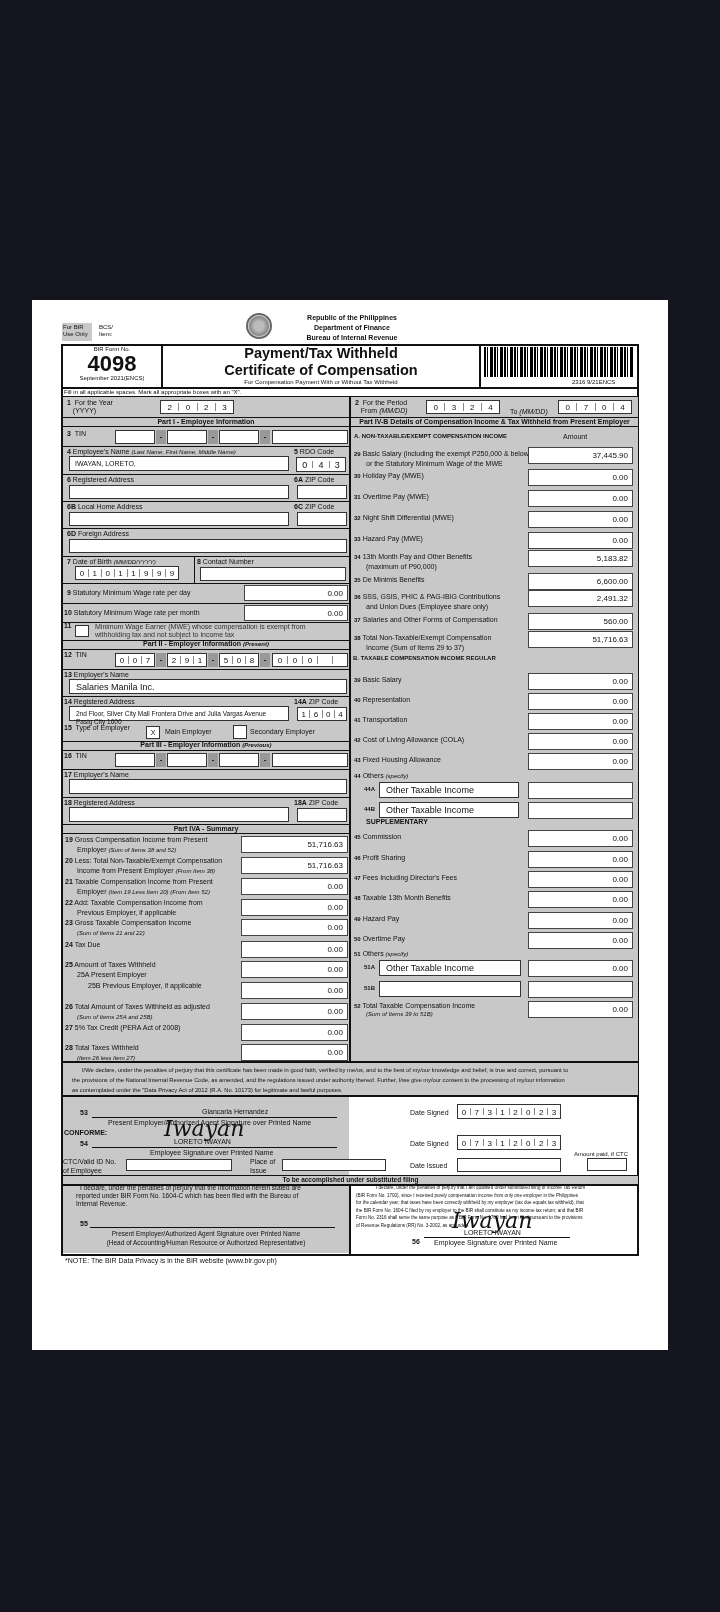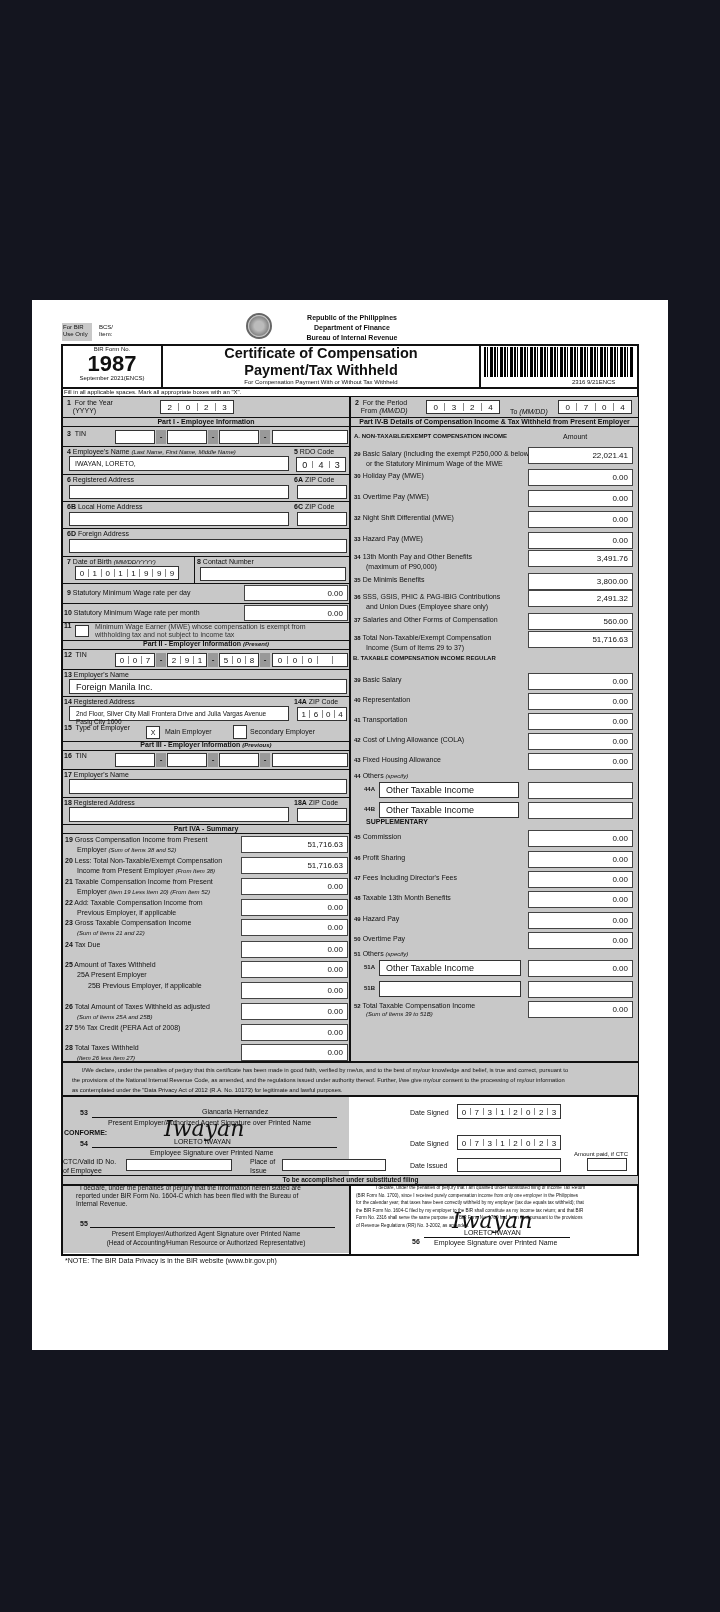--- a/index.html
+++ b/index.html
@@ -40,27 +40,27 @@
   <div class="abs t6 b" style="left:250px;top:13px;width:140px;text-align:center;line-height:10px;font-size:7px;">
     <div>Republic of the Philippines</div>
     <div>Department of Finance</div>
     <div>Bureau of Internal Revenue</div>
   </div>
 
   <div class="abs" style="left:29px;top:44px;width:578px;height:912px;border:2px solid #111;"></div>
 
   <div class="abs" style="left:31px;top:46px;width:98px;height:40px;text-align:center;">
     <div class="t6">BIR Form No.</div>
-    <div class="b" style="font-size:22px;line-height:22px;">1987</div>
+    <div class="b" style="font-size:22px;line-height:22px;">4098</div>
     <div class="t6">September 2021(ENCS)</div>
   </div>
   <div class="vline" style="left:129px;top:44px;height:44px;"></div>
   <div class="abs" style="left:131px;top:45px;width:316px;text-align:center;">
+    <div class="b" style="font-size:14.5px;line-height:17px;">Payment/Tax Withheld</div>
     <div class="b" style="font-size:14.5px;line-height:17px;">Certificate of Compensation</div>
-    <div class="b" style="font-size:14.5px;line-height:17px;">Payment/Tax Withheld</div>
     <div class="t6">For Compensation Payment With or Without Tax Withheld</div>
   </div>
   <div class="vline" style="left:447px;top:44px;height:44px;"></div>
   <div class="abs" style="left:452px;top:47px;width:150px;height:30px;background:repeating-linear-gradient(90deg,#000 0 2px,#fff 2px 3px,#000 3px 4px,#fff 4px 6px,#000 6px 9px,#fff 9px 10px);"></div>
   <div class="abs t6" style="left:540px;top:79px;">2316 9/21ENCS</div>
   <div class="hline" style="left:29px;top:87px;width:578px;"></div>
   <div class="abs t6" style="left:32px;top:89px;">Fill in all applicable spaces. Mark all appropriate boxes with an "X".</div>
   <div class="hline" style="left:29px;top:96px;width:578px;height:1px;"></div>
 
   <div class="abs gray" style="left:31px;top:97px;width:286px;height:856px;"></div>
@@ -191,21 +191,21 @@
   <div class="digits" style="left:240px;top:353px;width:76px;height:14px;">
       <span>0</span>
       <span>0</span>
       <span>0</span>
       <span></span>
       <span></span>
     </div>
   <div class="hline" style="left:31px;top:369px;width:286px;height:1px;"></div>
 
   <div class="abs t" style="left:32px;top:371px;"><b>13</b> <span>Employer's Name</span></div>
-  <div class="box" style="left:37px;top:379px;width:278px;height:15px;font-size:9px;padding:2px 6px;">Foreign Manila Inc.</div>
+  <div class="box" style="left:37px;top:379px;width:278px;height:15px;font-size:9px;padding:2px 6px;">Salaries Manila Inc.</div>
   <div class="hline" style="left:31px;top:396px;width:286px;height:1px;"></div>
 
   <div class="abs t" style="left:32px;top:398px;"><b>14</b> <span>Registered Address</span></div>
   <div class="box t6" style="left:37px;top:406px;width:220px;height:15px;padding:3px 6px;overflow:visible;white-space:normal;line-height:8px;font-size:6.5px;">2nd Floor, Silver City Mall Frontera Drive and Julia Vargas Avenue Pasig City 1600</div>
   <div class="abs t" style="left:262px;top:398px;"><b>14A</b> <span>ZIP Code</span></div>
   <div class="digits" style="left:265px;top:407px;width:50px;height:14px;">
       <span>1</span>
       <span>6</span>
       <span>0</span>
       <span>4</span>
@@ -356,33 +356,33 @@
     <div class="amt" style="left:209px;top:661px;width:107px;">0.00</div>
     <div class="abs t" style="left: 56px; top: 681px; line-height: 10px;"><span>25B Previous Employer, if applicable</span></div>
     <div class="amt" style="left:209px;top:682px;width:107px;">0.00</div>
     <div class="abs t" style="left:33px;top:702px;line-height:10px;"><b>26</b> <span>Total Amount of Taxes Withheld as adjusted</span><div style="padding-left: 12px;"><span class="i t6">(Sum of Items 25A and 25B)</span></div></div>
     <div class="amt" style="left:209px;top:703px;width:107px;">0.00</div>
     <div class="abs t" style="left:33px;top:723px;line-height:10px;"><b>27</b> <span>5% Tax Credit (PERA Act of 2008)</span></div>
     <div class="amt" style="left:209px;top:724px;width:107px;">0.00</div>
     <div class="abs t" style="left:33px;top:743px;line-height:10px;"><b>28</b> <span>Total Taxes Withheld</span><div style="padding-left: 12px;"><span class="i t6">(Item 26 less Item 27)</span></div></div>
     <div class="amt" style="left:209px;top:744px;width:107px;">0.00</div>
     <div class="abs t" style="left:322px;top:149px;line-height:9px;"><b style="font-size: 6px;">29</b>  <span>Basic Salary (including the exempt P250,000 &amp; below)</span><div style="padding-left: 12px;">or the Statutory Minimum Wage of the MWE</div></div>
-    <div class="amt" style="left:496px;top:147px;width:105px;">22,021.41</div>
+    <div class="amt" style="left:496px;top:147px;width:105px;">37,445.90</div>
     <div class="abs t" style="left:322px;top:171px;line-height:9px;"><b style="font-size: 6px;">30</b>  <span>Holiday Pay (MWE)</span></div>
     <div class="amt" style="left:496px;top:169px;width:105px;">0.00</div>
     <div class="abs t" style="left:322px;top:192px;line-height:9px;"><b style="font-size: 6px;">31</b>  <span>Overtime Pay (MWE)</span></div>
     <div class="amt" style="left:496px;top:190px;width:105px;">0.00</div>
     <div class="abs t" style="left:322px;top:213px;line-height:9px;"><b style="font-size: 6px;">32</b>  <span>Night Shift Differential (MWE)</span></div>
     <div class="amt" style="left:496px;top:211px;width:105px;">0.00</div>
     <div class="abs t" style="left:322px;top:234px;line-height:9px;"><b style="font-size: 6px;">33</b>  <span>Hazard Pay (MWE)</span></div>
     <div class="amt" style="left:496px;top:232px;width:105px;">0.00</div>
     <div class="abs t" style="left:322px;top:252px;line-height:9px;"><b style="font-size: 6px;">34</b>  <span>13th Month Pay and Other Benefits</span><div style="padding-left: 12px;">(maximum of P90,000)</div></div>
-    <div class="amt" style="left:496px;top:250px;width:105px;">3,491.76</div>
+    <div class="amt" style="left:496px;top:250px;width:105px;">5,183.82</div>
     <div class="abs t" style="left:322px;top:275px;line-height:9px;"><b style="font-size: 6px;">35</b>  <span>De Minimis Benefits</span></div>
-    <div class="amt" style="left:496px;top:273px;width:105px;">3,800.00</div>
+    <div class="amt" style="left:496px;top:273px;width:105px;">6,600.00</div>
     <div class="abs t" style="left:322px;top:292px;line-height:9px;"><b style="font-size: 6px;">36</b>  <span>SSS, GSIS, PHIC &amp; PAG-IBIG Contributions</span><div style="padding-left: 12px;">and Union Dues (Employee share only)</div></div>
     <div class="amt" style="left:496px;top:290px;width:105px;">2,491.32</div>
     <div class="abs t" style="left:322px;top:315px;line-height:9px;"><b style="font-size: 6px;">37</b>  <span>Salaries and Other Forms of Compensation</span></div>
     <div class="amt" style="left:496px;top:313px;width:105px;">560.00</div>
     <div class="abs t" style="left:322px;top:333px;line-height:9px;"><b style="font-size: 6px;">38</b>  <span>Total Non-Taxable/Exempt Compensation</span><div style="padding-left: 12px;">Income (Sum of Items 29 to 37)</div></div>
     <div class="amt" style="left:496px;top:331px;width:105px;">51,716.63</div>
     <div class="abs t b" style="left:321px;top:355px;font-size:6px;">B. TAXABLE COMPENSATION INCOME REGULAR</div>
     <div class="abs t" style="left:322px;top:375px;line-height:9px;"><b style="font-size: 6px;">39</b>  <span>Basic Salary</span></div>
     <div class="amt" style="left:496px;top:373px;width:105px;">0.00</div>
     <div class="abs t" style="left:322px;top:395px;line-height:9px;"><b style="font-size: 6px;">40</b>  <span>Representation</span></div>

